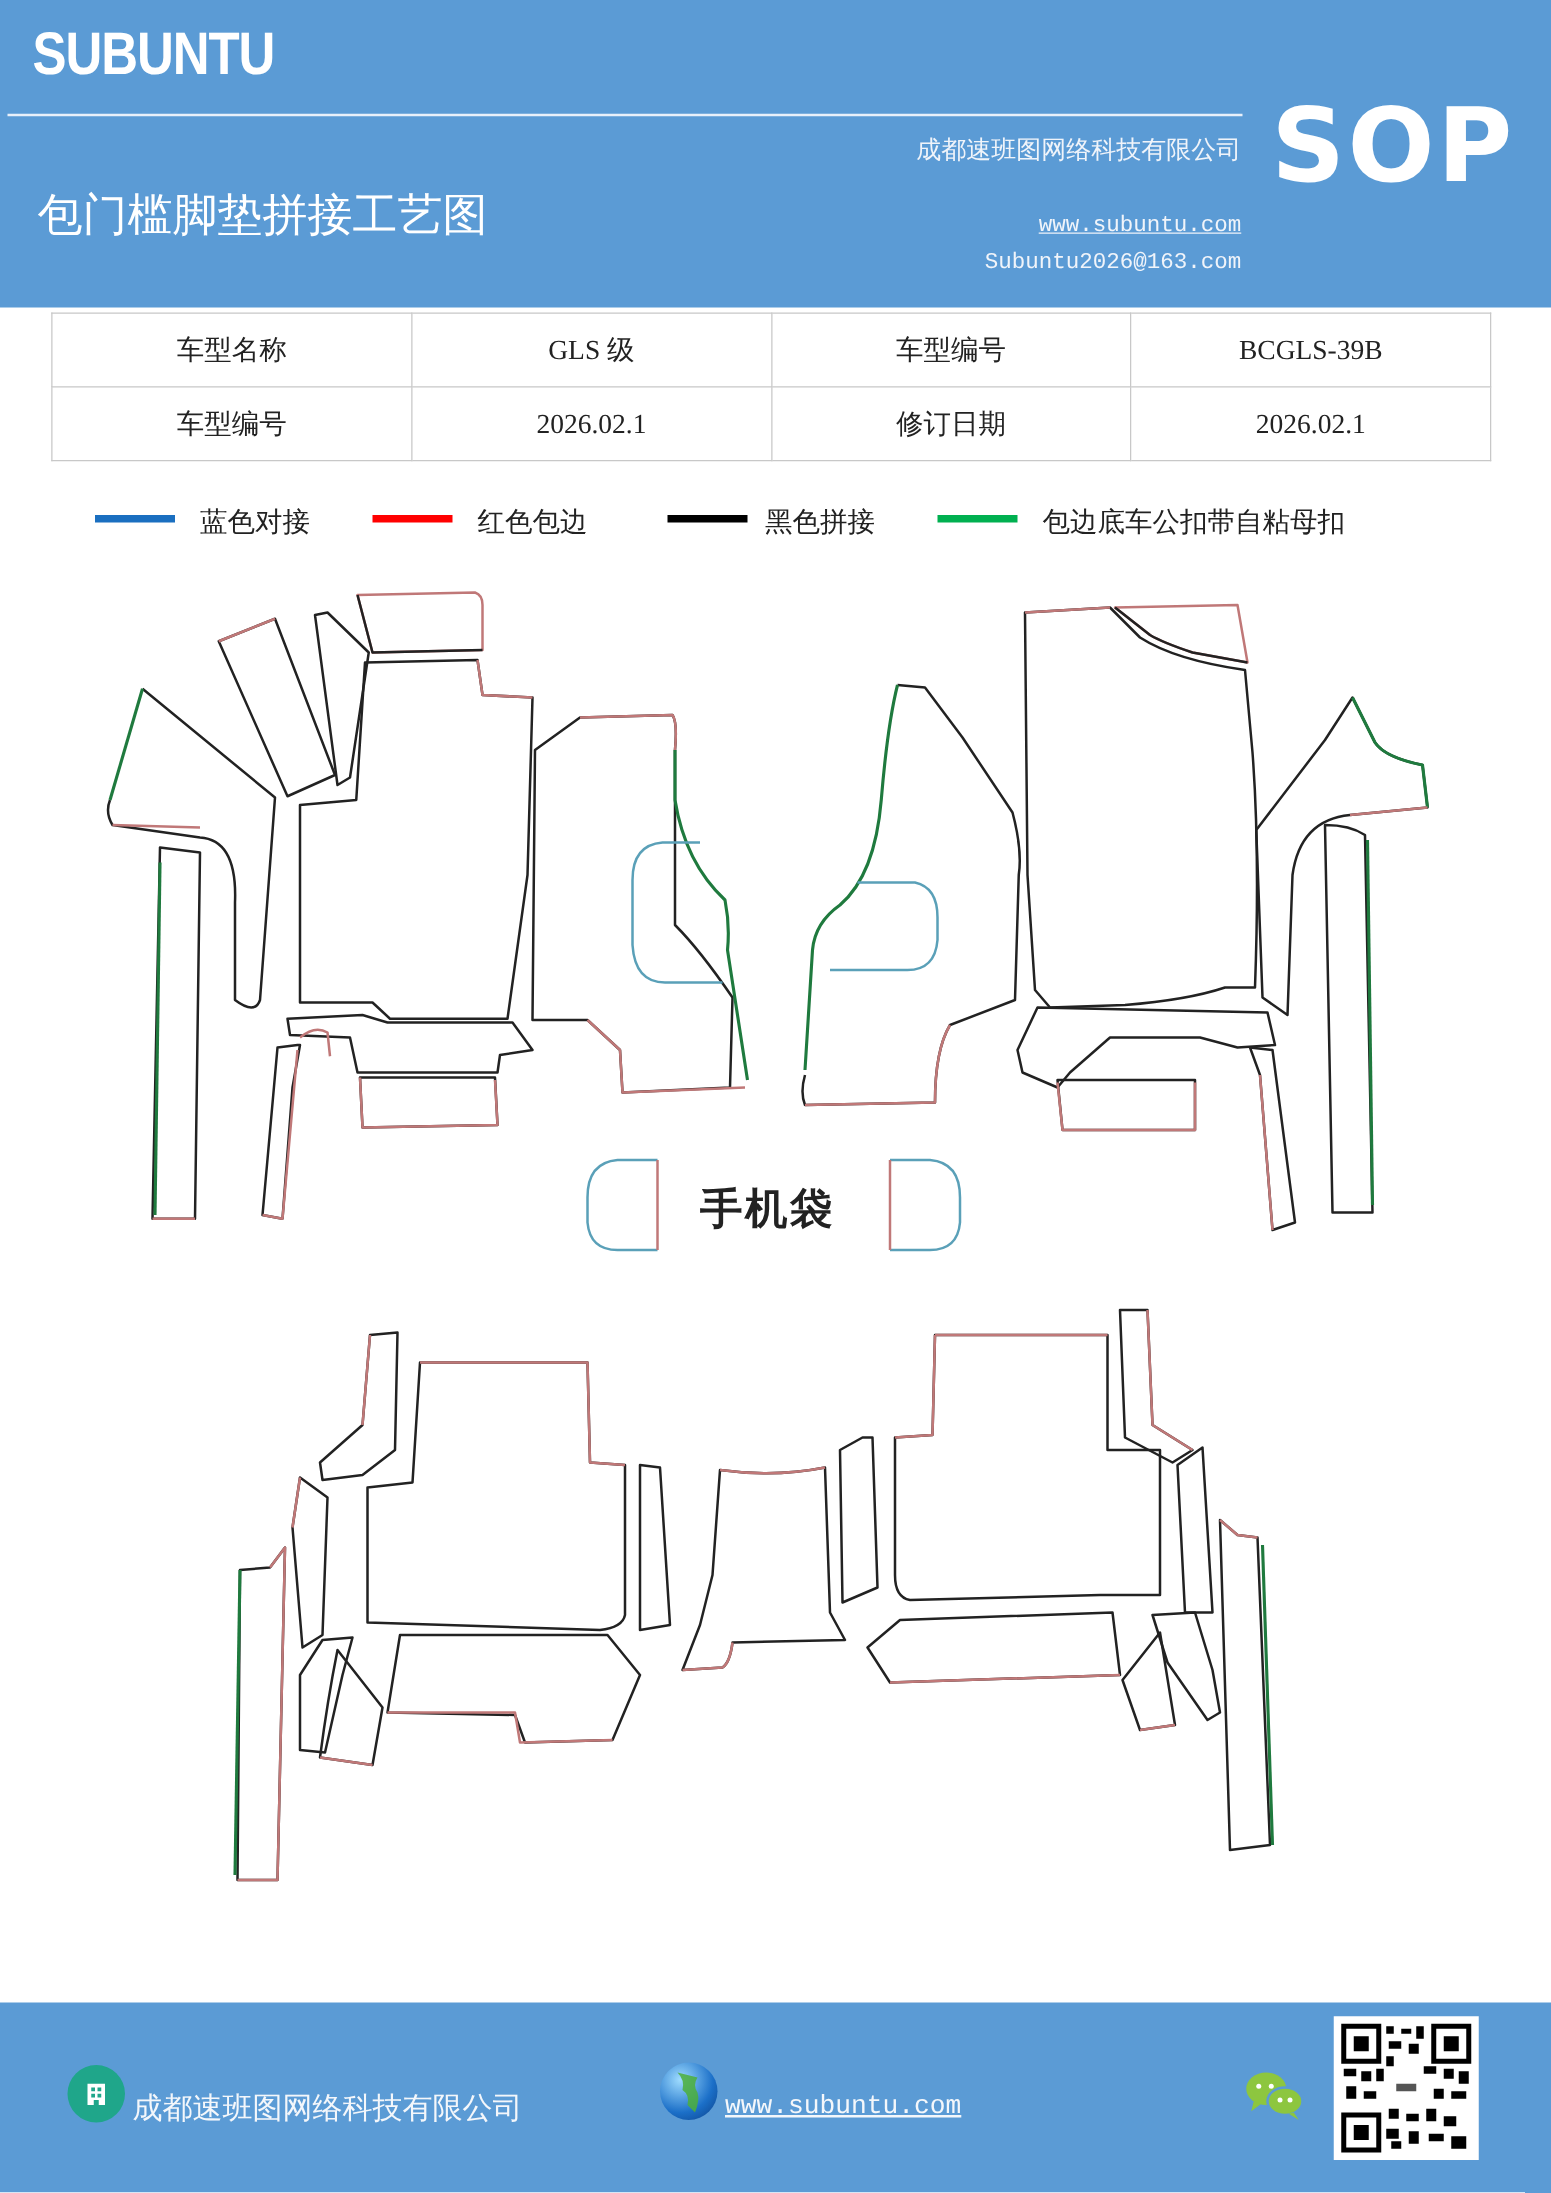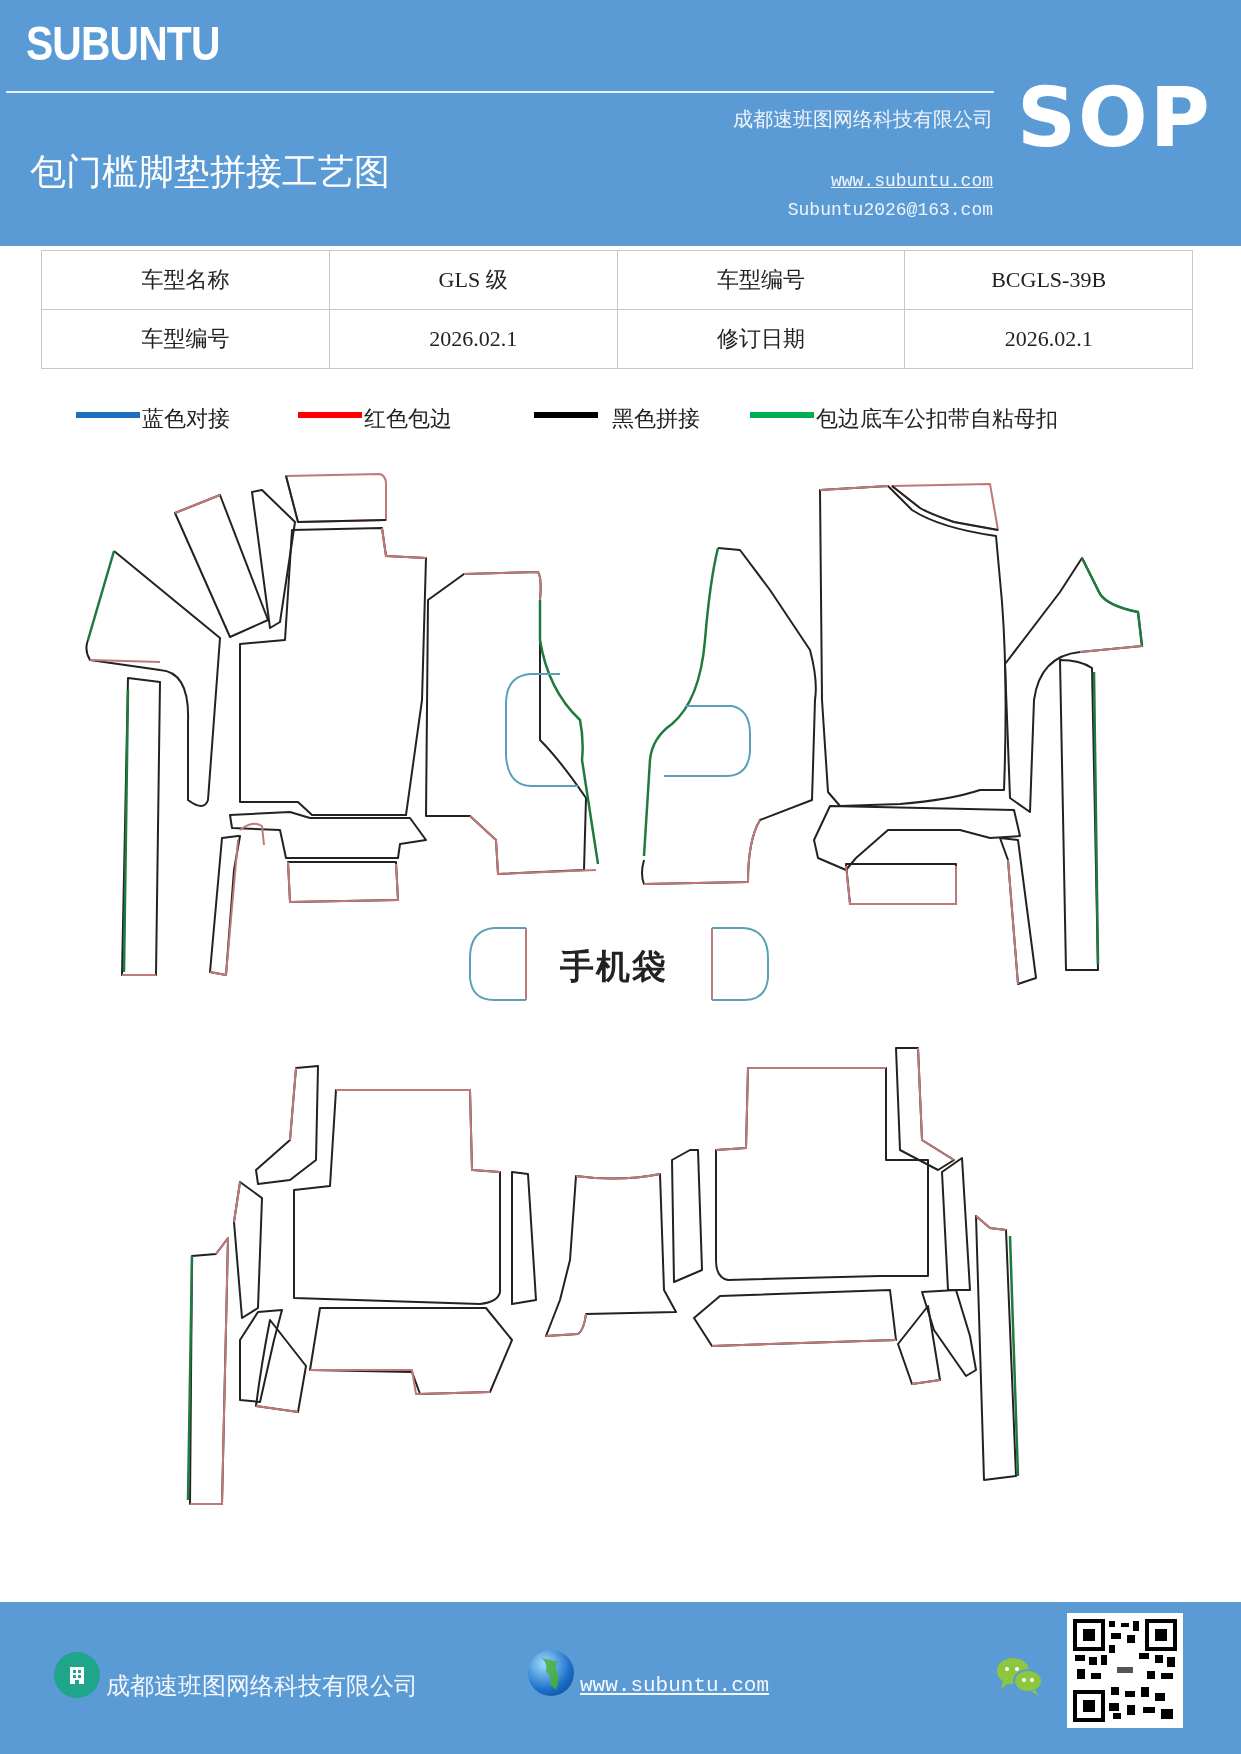--- a/index.html
+++ b/index.html
@@ -14,21 +14,21 @@
   .sop{position:absolute;left:1017px;top:70px;font-family:"DejaVu Sans",sans-serif;font-weight:bold;font-size:82px;color:#fff;letter-spacing:2px;}
 
   table.info{position:absolute;left:4px;top:250px;width:1152px;border-collapse:collapse;margin-left:37px;}
   table.info td{border:1.5px solid #c8c8c8;height:56px;text-align:center;font-size:22px;color:#222;width:25%;}
   td.lbl{font-family:"DejaVu Serif",serif;}
   td.val{font-family:Liberation Serif, serif;font-size:21px;}
 
   .legend{position:absolute;top:404px;left:0;width:1241px;height:40px;}
   .leg-item{position:absolute;top:0;display:flex;align-items:flex-start;}
   .leg-swatch{width:64px;height:6px;margin-top:8px;}
-  .leg-label{font-family:"DejaVu Serif",serif;font-size:22px;color:#222;margin-left:2px;line-height:30px;}
+  .leg-label{font-family:"DejaVu Serif",serif;font-size:22px;color:#222;margin-left:20px;line-height:30px;}
 
   .diagram{position:absolute;left:0;top:460px;width:1241px;height:1070px;}
   .pocket-label{position:absolute;left:560px;top:944px;font-family:"DejaVu Sans",sans-serif;font-weight:bold;font-size:34px;color:#222;letter-spacing:2px;}
 
   .footer{position:absolute;left:0;top:1602px;width:1241px;height:152px;background:#5b9bd5;}
   .f-icon-building{position:absolute;left:54px;top:50px;width:46px;height:46px;border-radius:50%;background:#1fa68a;display:flex;align-items:center;justify-content:center;}
   .f-company{position:absolute;left:106px;top:68px;font-family:"DejaVu Serif",serif;font-size:24px;color:#f4f7fb;}
   .f-globe{position:absolute;left:528px;top:48px;width:46px;height:46px;border-radius:50%;background:radial-gradient(circle at 35% 30%,#9fdcff,#1b6fc8 60%,#0b3f86);overflow:hidden;}
   .f-url{position:absolute;left:580px;top:72px;font-family:"Liberation Mono",monospace;font-size:21px;color:#f4f7fb;text-decoration:underline;}
   .f-wechat{position:absolute;left:995px;top:52px;width:50px;height:44px;}

